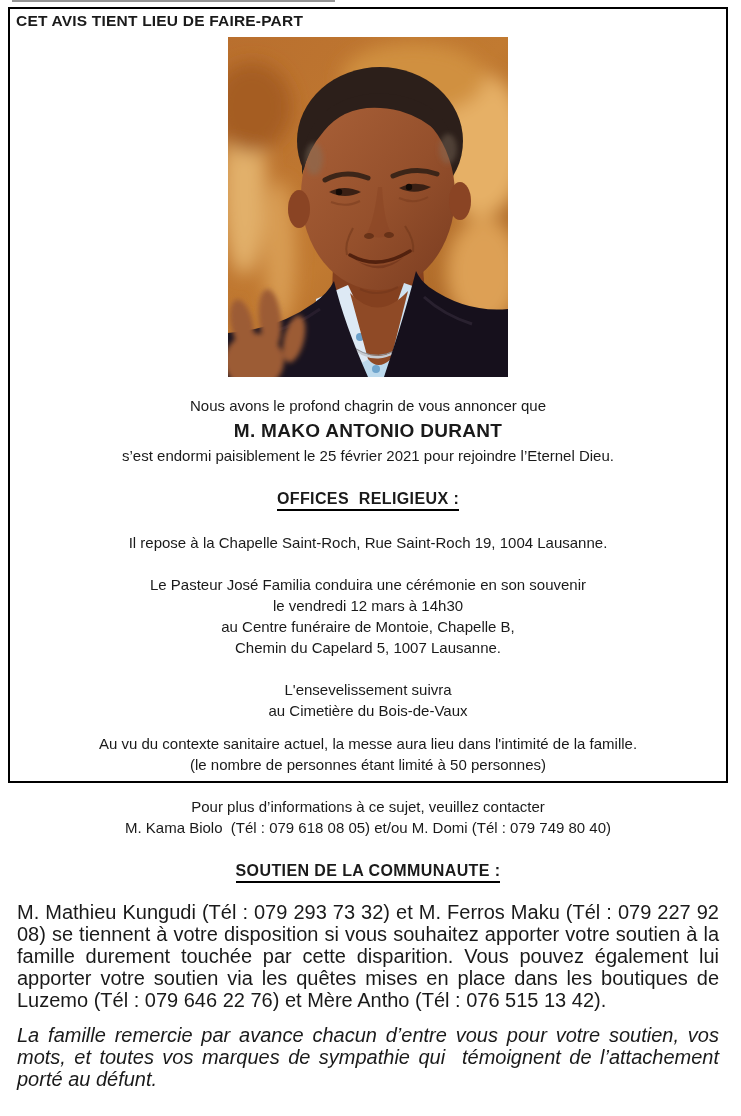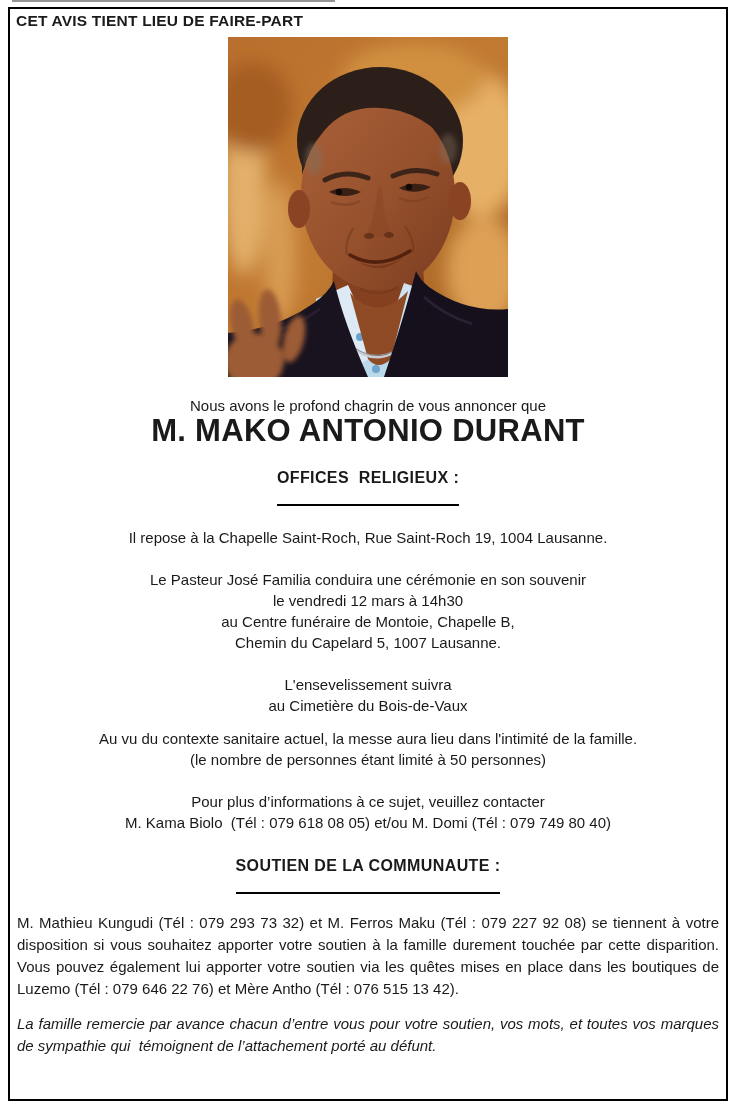--- a/index.html
+++ b/index.html
@@ -22,21 +22,21 @@
     width: 323px;
     height: 2px;
     background: #4f4f4f;
     opacity: 0.6;
   }
   .sheet {
     position: absolute;
     left: 8px;
     top: 7px;
     width: 720px;
-    height: 1094px;
+    height: 776px;
     border: 2px solid #000000;
     background: #ffffff;
     box-sizing: border-box;
   }
   .doc-header {
     margin: 3px 6px 0 6px;
     font-size: 15.5px;
     font-weight: bold;
     letter-spacing: 0.2px;
     text-align: left;
@@ -48,43 +48,43 @@
     overflow: hidden;
     position: relative;
   }
   .centered {
     text-align: center;
     font-size: 15px;
     line-height: 21px;
   }
   .announce-block { margin-top: 18px; }
   .deceased-name {
-    font-size: 31px;
+    font-size: 19px;
     font-weight: bold;
     line-height: 29px;
     letter-spacing: 0.3px;
   }
   .section-title {
     margin-top: 24px;
     text-align: center;
     font-size: 16px;
     font-weight: bold;
     letter-spacing: 0.4px;
   }
   .section-title .underlined {
     display: inline-block;
     border-bottom: 2px solid #000;
-    padding-bottom: 17px;
+    padding-bottom: 1px;
   }
   .block { margin-top: 21px; }
   .block-sm { margin-top: 12px; }
   .bold-line { font-weight: normal; }
   .justified {
     margin: 18px 7px 0 7px;
-    font-size: 15px;
+    font-size: 20px;
     line-height: 22px;
     text-align: justify;
   }
   .justified.last { margin-top: 13px; font-style: italic; }
 </style>
 </head>
 <body>
 
 <div class="scan-artifact"></div>
 
@@ -180,20 +180,21 @@
         <ellipse cx="14" cy="288" rx="11" ry="26" transform="rotate(-12 14 288)"></ellipse>
         <ellipse cx="42" cy="282" rx="11" ry="30" transform="rotate(-6 42 282)"></ellipse>
         <ellipse cx="66" cy="302" rx="10" ry="24" transform="rotate(14 66 302)"></ellipse>
       </g>
     </svg>
   </div>
 
   <div class="centered announce-block">
     <div>Nous avons le profond chagrin de vous annoncer que</div>
     <div class="deceased-name">M. MAKO ANTONIO DURANT</div>
+    <div>s’est endormi paisiblement le 25 février 2021 pour rejoindre l’Eternel Dieu.</div>
   </div>
 
   <div class="section-title">
     <span class="underlined">OFFICES&nbsp; RELIGIEUX :</span>
   </div>
 
   <div class="centered block">Il repose à la Chapelle Saint-Roch, Rue Saint-Roch 19, 1004 Lausanne.</div>
 
   <div class="centered block">
     <div>Le Pasteur José Familia conduira une cérémonie en son souvenir</div>

